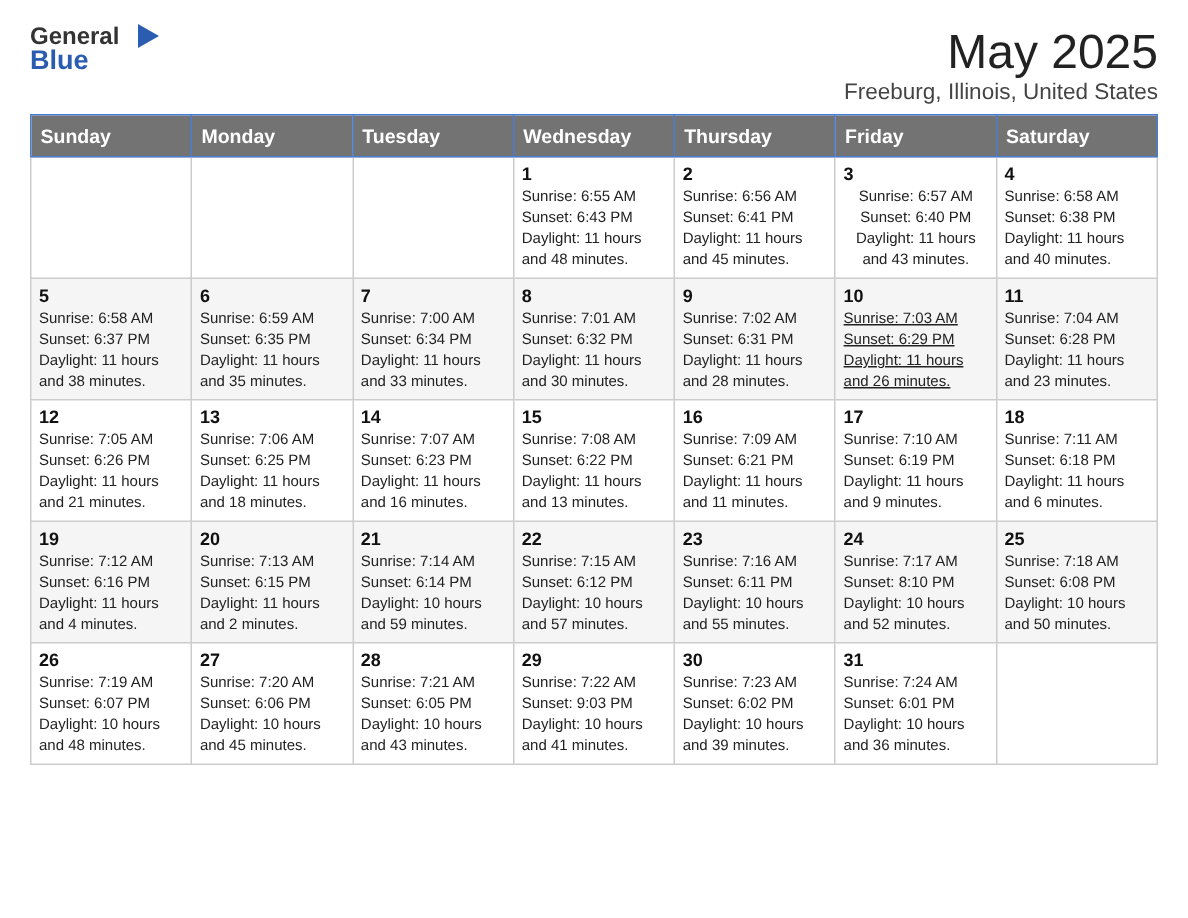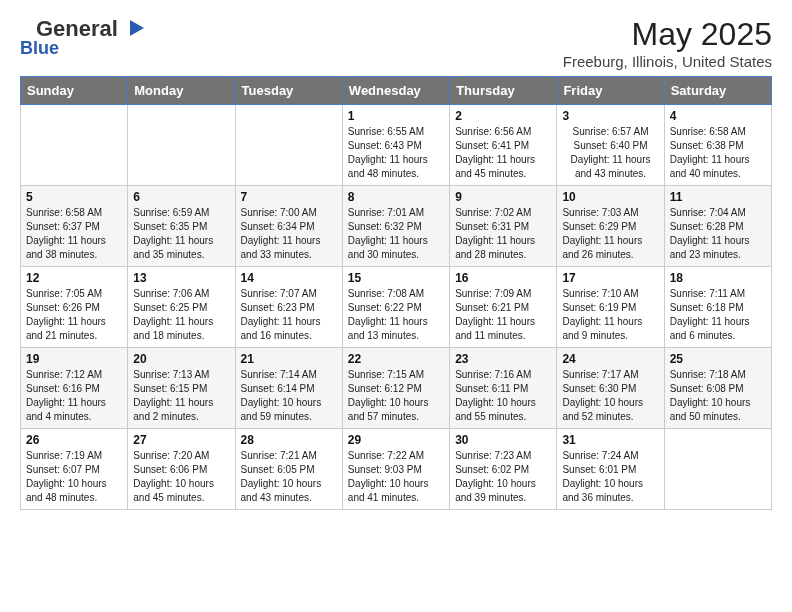--- a/index.html
+++ b/index.html
@@ -86,21 +86,21 @@
       background: #fff !important;
     }
   </style>
 </head>
 <body>
 
 <div class="container">
   <div class="header-top">
     <div class="logo">
       <div class="logo-row">
-        <span style="font-size:22px;font-weight:bold;color:#333;margin-left:16px;">General</span>
+        <span style="font-size:16px;font-weight:bold;color:#333;">General</span>
         <svg width="22" height="18" viewBox="0 0 22 18" style="margin-left:2px;">
           <polygon points="8,0 22,8 8,16" fill="#2a5db0"></polygon>
         </svg>
       </div>
       <span style="font-size:18px;font-weight:bold;color:#2a5db0;margin-top:-4px;">Blue</span>
     </div>
     <div class="title-block">
       <h1>May 2025</h1>
       <h2>Freeburg, Illinois, United States</h2>
     </div>
@@ -183,21 +183,21 @@
           </td>
           <td>
             <div class="day-number">9</div>
             <div class="day-info" style="white-space: pre-line;">Sunrise: 7:02 AM
 Sunset: 6:31 PM
 Daylight: 11 hours
 and 28 minutes.</div>
           </td>
           <td>
             <div class="day-number">10</div>
-            <div class="day-info" style="white-space: pre-line;">Sunrise: 7:03 AM
+            <div class="day-info" style="white-space: pre-line; text-decoration: underline;">Sunrise: 7:03 AM
 Sunset: 6:29 PM
 Daylight: 11 hours
 and 26 minutes.</div>
           </td>
           <td>
             <div class="day-number">11</div>
             <div class="day-info" style="white-space: pre-line;">Sunrise: 7:04 AM
 Sunset: 6:28 PM
 Daylight: 11 hours
 and 23 minutes.</div>
@@ -286,21 +286,21 @@
           <td>
             <div class="day-number">23</div>
             <div class="day-info" style="white-space: pre-line;">Sunrise: 7:16 AM
 Sunset: 6:11 PM
 Daylight: 10 hours
 and 55 minutes.</div>
           </td>
           <td>
             <div class="day-number">24</div>
             <div class="day-info" style="white-space: pre-line;">Sunrise: 7:17 AM
-Sunset: 6:30 PM
+Sunset: 8:10 PM
 Daylight: 10 hours
 and 52 minutes.</div>
           </td>
           <td>
             <div class="day-number">25</div>
             <div class="day-info" style="white-space: pre-line;">Sunrise: 7:18 AM
 Sunset: 6:08 PM
 Daylight: 10 hours
 and 50 minutes.</div>
           </td>

